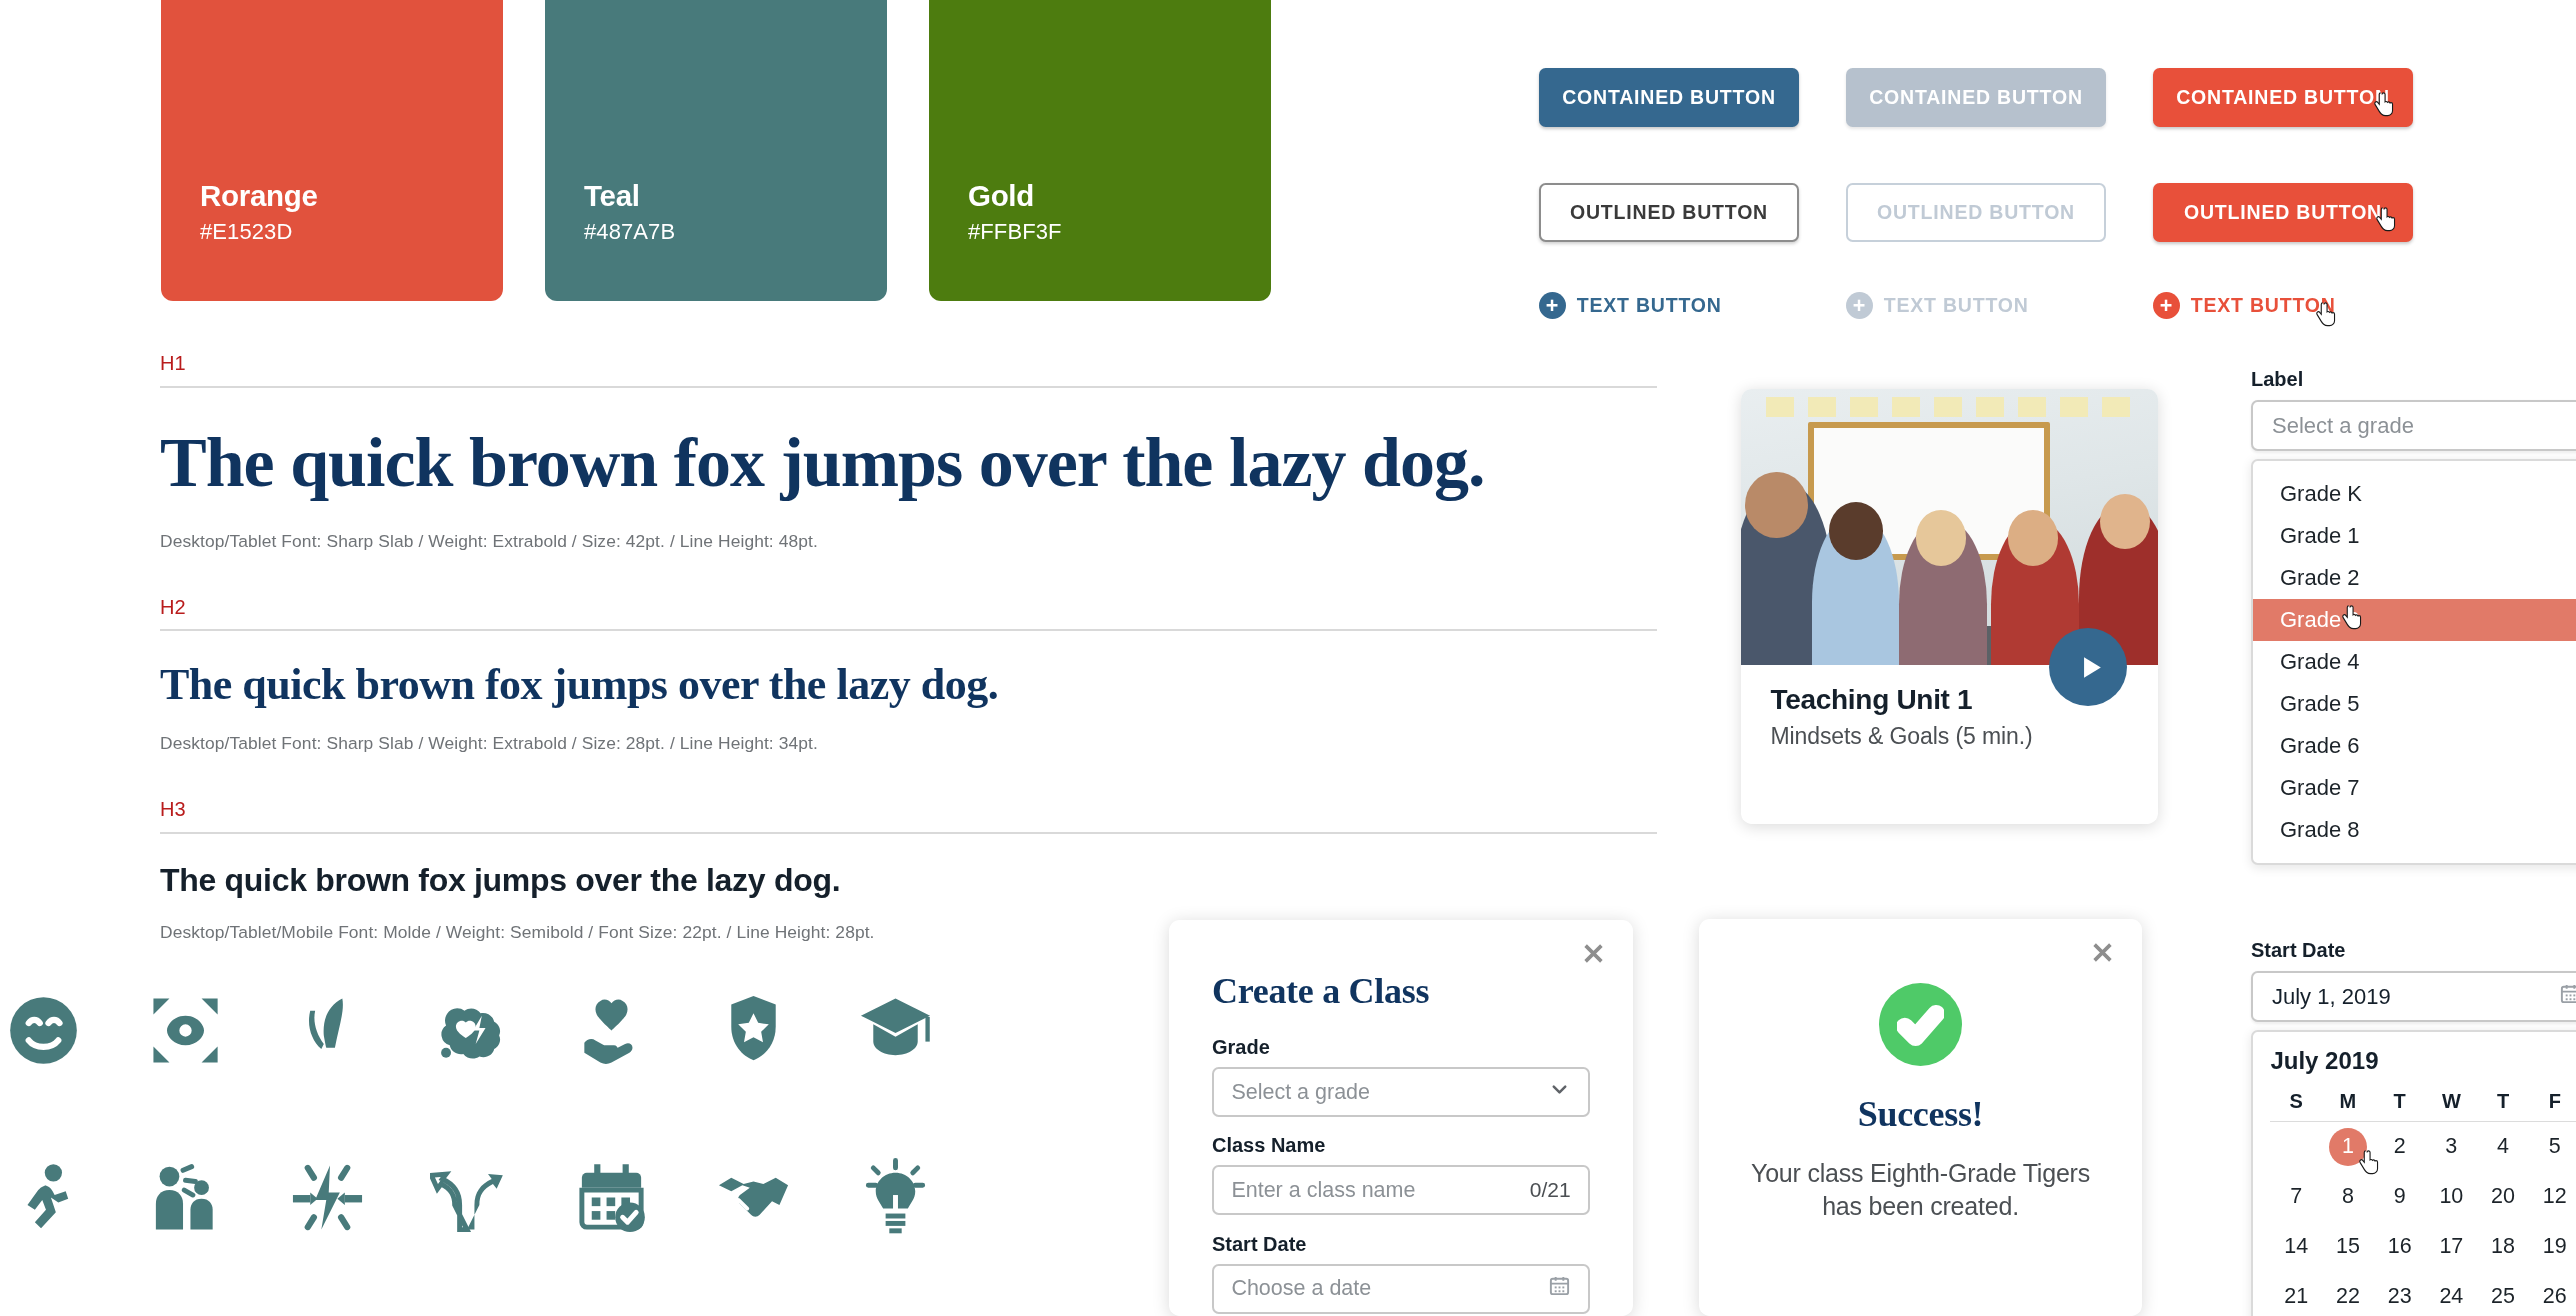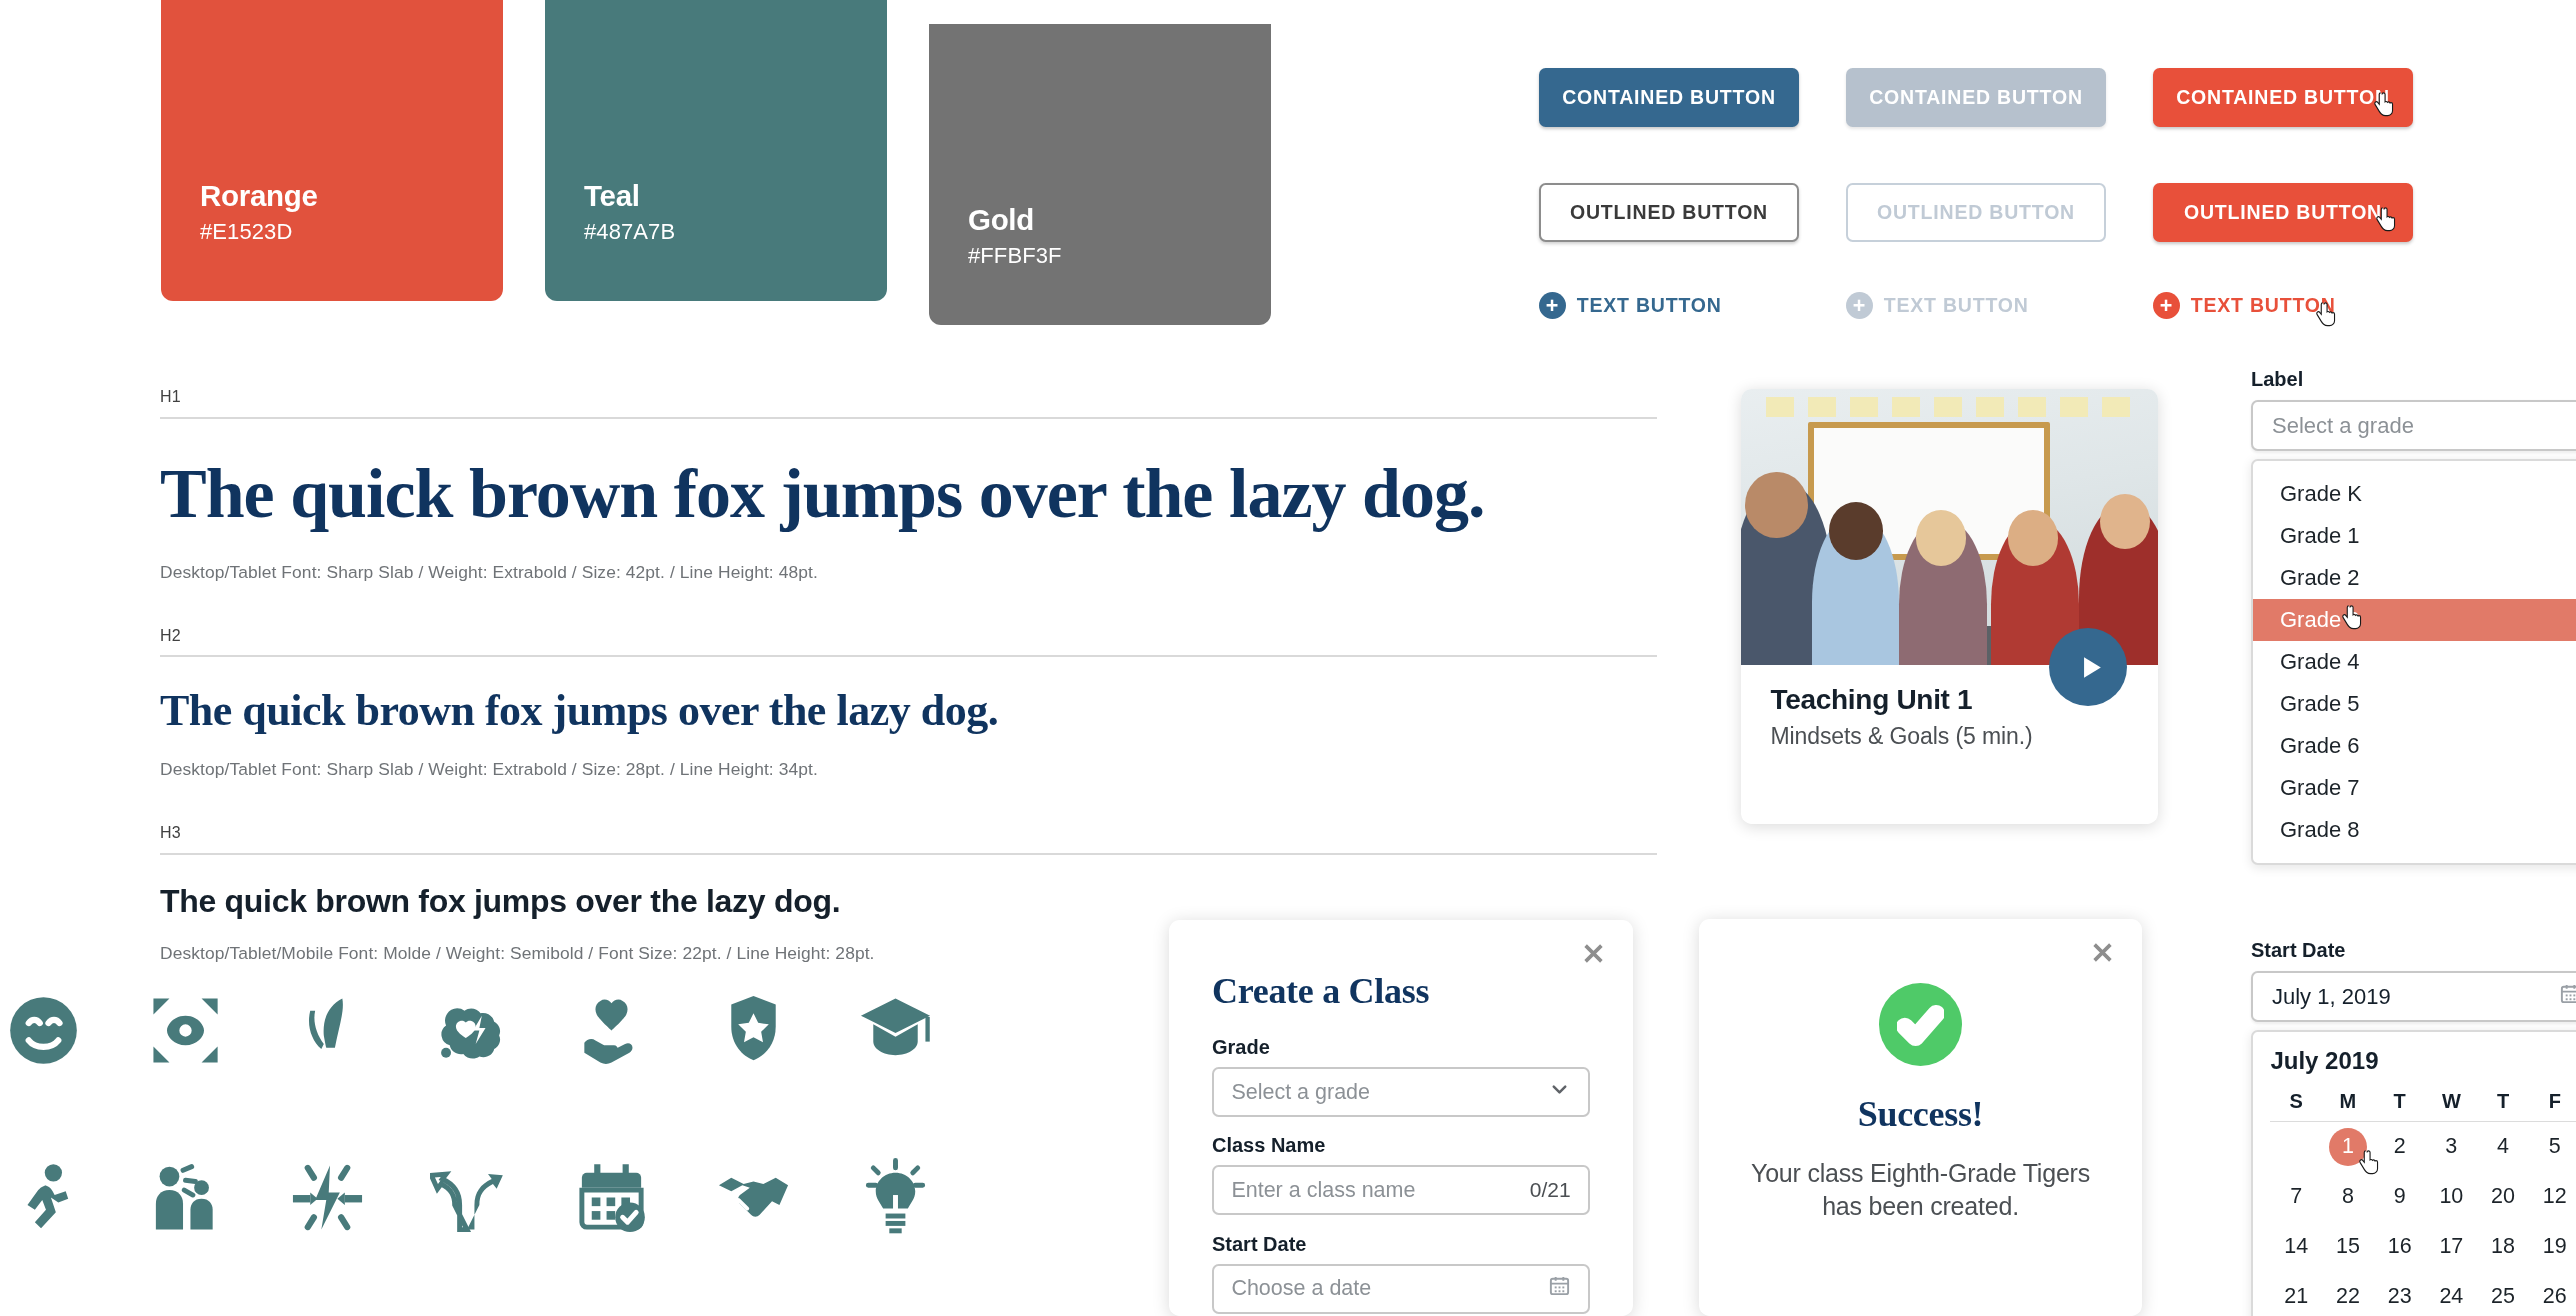--- a/index.html
+++ b/index.html
@@ -64,21 +64,21 @@
     color: #fff; font-size: 21.5px; font-weight: bold; line-height: 0;
     flex: 0 0 auto;
   }
   .pb-primary { background: #35688f; }
   .pb-disabled { background: #c0cad5; }
   .pb-danger { background: #e8503a; }
 
   
   .type-block { position: absolute; left: 160px; top: 352px; width: 1497px; }
   .type-item { margin-bottom: 44px; }
-  .type-tag { font-size: 16px; color: #404040; letter-spacing: 0.1px; margin-bottom: 10.7px; margin-top: 36px; }
+  .type-tag { font-size: 20px; color: #b91c1c; letter-spacing: 0.1px; margin-bottom: 10.7px; }
   .type-rule { height: 2px; background: #d9d9d9; width: 100%; }
   .type-sample { color: #10345f; font-family: "Liberation Serif", serif; font-weight: bold; }
   .h1-sample { font-size: 70px; letter-spacing: -1px; margin: 35px 0 28px; }
   .h2-sample { font-size: 44px; letter-spacing: -0.5px; margin: 28px 0 23px; }
   .h3-sample { font-size: 32px; letter-spacing: -0.3px; margin: 28px 0 23px;
                font-family: "Liberation Sans", sans-serif; color: #15202b; }
   .type-meta { font-size: 17.4px; color: #6f7377; letter-spacing: 0.1px; }
 
   
   .icon-grid { position: absolute; left: -28px; top: 967px; }
@@ -214,21 +214,21 @@
 
   <div class="swatch-row">
     <div class="swatch" id="sw0" style="background: rgb(225, 82, 61);">
       <div class="swatch-name">Rorange</div>
       <div class="swatch-hex">#E1523D</div>
     </div>
     <div class="swatch" id="sw2" style="background: rgb(72, 122, 123);">
       <div class="swatch-name">Teal</div>
       <div class="swatch-hex">#487A7B</div>
     </div>
-    <div class="swatch" id="sw3" style="background: #737373; margin-top: 24px;">
+    <div class="swatch" id="sw3" style="background: #4d7c0f;">
       <div class="swatch-name">Gold</div>
       <div class="swatch-hex">#FFBF3F</div>
     </div>
   </div>
 
   <div class="btn-matrix">
 
     <div class="btn-row">
       <div class="btn-col"><button class="btn btn-contained-primary">CONTAINED BUTTON</button></div>
       <div class="btn-col"><button class="btn btn-contained-disabled">CONTAINED BUTTON</button></div>

